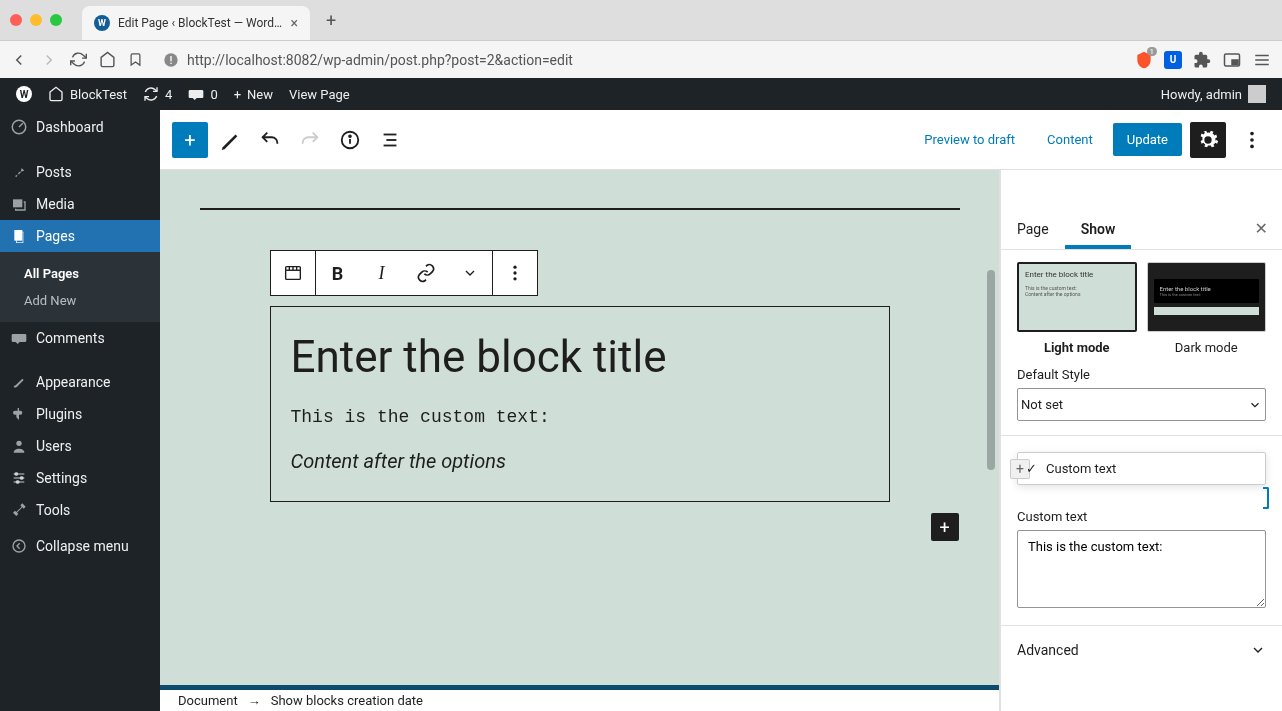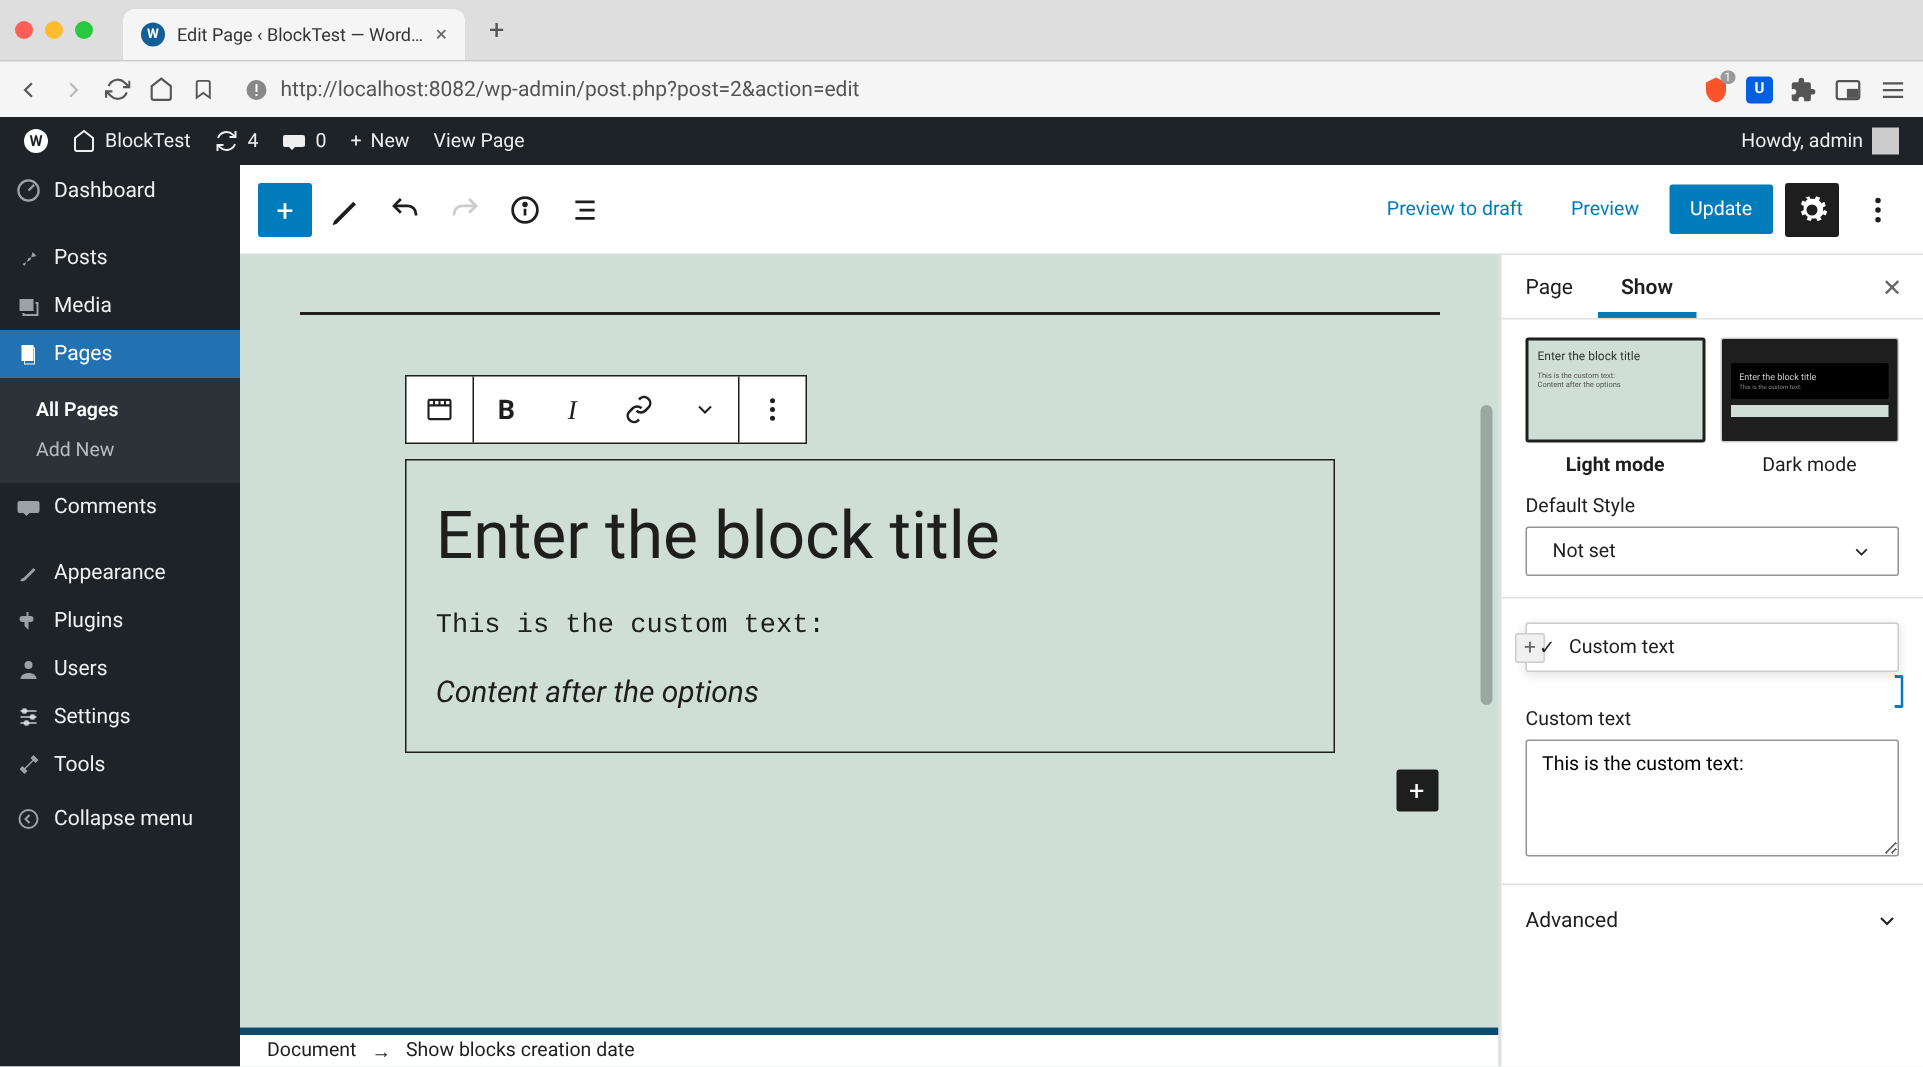--- a/index.html
+++ b/index.html
@@ -79,21 +79,21 @@
 .block-container { margin: 10px 70px 0; border: 1px solid #1e1e1e; background: #cfdfd8; padding: 24px 20px 28px; position: relative; }
 .block-title { font-size: 44px; font-weight: 400; color: #1e1e1e; margin-bottom: 24px; }
 .block-custom-text { font-family: "Courier New", monospace; font-size: 18px; margin-bottom: 22px; }
 .block-after { font-style: italic; font-size: 20px; color: #1e1e1e; }
 .appender { position: absolute; right: -70px; bottom: -40px; width: 28px; height: 28px; background: #1e1e1e; color: #fff; display:flex;align-items:center;justify-content:center; border-radius:2px; cursor:pointer; font-size:18px;}
 
 
 .canvas-footer { position: absolute; bottom: 0; left: 0; right: 0; background: #fff; border-top: 5px solid #0c4a6e; height: 26px; display: flex; align-items: center; padding: 0 18px; font-size: 13px; color: #1e1e1e; gap: 10px; }
 
 
-.inspector { width: 282px; background: #fff; border-left: 1px solid #e0e0e0; display: flex; flex-direction: column; overflow-y: auto; }
+.inspector { width: 282px; background: #fff; border-left: 1px solid #e0e0e0; display: flex; flex-direction: column; overflow-y: auto; justify-content: center; }
 .insp-tabs { display: flex; border-bottom: 1px solid #e0e0e0; align-items: center; }
 .insp-tab { padding: 14px 16px 12px; cursor: pointer; font-size: 14px; color: #1e1e1e; }
 .insp-tab.active { font-weight: 600; box-shadow: inset 0 -4px 0 #007cba; }
 .insp-close { margin-left: auto; padding: 0 14px; cursor: pointer; color: #666; font-size: 16px; }
 
 .style-previews { display: flex; gap: 10px; padding: 12px 16px 4px; }
 .style-card { flex: 1; text-align: center; }
 .style-thumb { height: 70px; border-radius: 2px; margin-bottom: 8px; padding: 6px; font-size: 7px; text-align: left; overflow: hidden; }
 .style-thumb.light { background: #cfdfd8; border: 2px solid #1e1e1e; color:#333; }
 .style-thumb.light .th-title{font-size:8px;margin-bottom:6px;}
@@ -101,21 +101,21 @@
 .style-thumb.dark { background: #1e1e1e; color: #ccc; border:1px solid #ccc; display:flex;flex-direction:column;justify-content:center; }
 .style-thumb.dark .th-inner{background:#000;padding:6px;border-radius:1px;}
 .style-thumb.dark .th-title{font-size:6px;}
 .style-thumb.dark .th-sub{font-size:4px;color:#888;}
 .style-thumb.dark .th-band{background:#cfdfd8;height:8px;margin-top:4px;}
 .style-label { font-size: 13px; }
 .style-card.active .style-label { font-weight: 700; }
 
 .field-block { padding: 8px 16px 14px; }
 .field-label { font-size: 13px; margin-bottom: 6px; display: block; }
-.select-wrap { border: 1px solid #949494; padding: 8px 17px; display: flex; justify-content: space-between; align-items: center; cursor: pointer; border-radius: 2px; gap: 21px; }
+.select-wrap { border: 1px solid #949494; padding: 8px 3px; display: flex; justify-content: space-between; align-items: center; cursor: pointer; border-radius: 2px; gap: 21px; }
 
 .popover-menu { position: relative; margin: 6px 16px 0; background: #fff; border: 1px solid #ccc; box-shadow: 0 2px 8px rgba(0,0,0,0.12); border-radius: 2px; }
 .pop-item { padding: 8px 12px 8px 28px; cursor: pointer; font-size: 13px; position: relative; }
 .pop-item .check { position: absolute; left: 8px; }
 .hidden-plus { position:absolute; left:-8px; top:50%; transform:translateY(-50%); width:20px;height:20px; background:#f0f0f0;border:1px solid #ccc;border-radius:2px;display:flex;align-items:center;justify-content:center;font-size:14px;color:#666;}
 .focused-edge { position:absolute; right:-4px; top:34px; width:6px; height:22px; border:2px solid #007cba; border-left:none; border-radius:0 2px 2px 0; }
 
 .textarea-field { width: 100%; border: 1px solid #949494; border-radius: 2px; padding: 8px 10px; font-size: 13px; font-family: inherit; resize: vertical; height: 78px; }
 
 .panel-header { border-top: 1px solid #e0e0e0; padding: 16px; display: flex; justify-content: space-between; align-items: center; cursor: pointer; font-size: 14px; }
@@ -382,21 +382,21 @@
         </div>
       <div class="eh-btn">
           <svg width="22" height="22" viewBox="0 0 24 24" fill="none" stroke="currentColor" stroke-width="2">
             <line x1="5" y1="6" x2="19" y2="6"></line>
             <line x1="8" y1="12" x2="19" y2="12"></line>
             <line x1="5" y1="18" x2="19" y2="18"></line>
           </svg>
         </div>
       <div class="eh-right">
         <span class="eh-link">Preview to draft</span>
-        <span class="eh-link">Preview</span>
+        <span class="eh-link">Content</span>
         <span class="eh-primary">Update</span>
         <span class="settings-btn">
             <svg width="22" height="22" viewBox="0 0 24 24" fill="currentColor">
               <path d="M12 8a4 4 0 100 8 4 4 0 000-8zm9 4l2 1-1 3-2-1a9 9 0 01-2 2l1 2-3 1-1-2a9 9 0 01-3 0l-1 2-3-1 1-2a9 9 0 01-2-2l-2 1-1-3 2-1a9 9 0 010-3l-2-1 1-3 2 1a9 9 0 012-2L7 3l3-1 1 2a9 9 0 013 0l1-2 3 1-1 2a9 9 0 012 2l2-1 1 3-2 1a9 9 0 010 3z"></path>
             </svg>
           </span>
         <div class="eh-btn">
             <svg width="22" height="22" viewBox="0 0 24 24" fill="currentColor">
               <circle cx="12" cy="5" r="2"></circle>
               <circle cx="12" cy="12" r="2"></circle>

